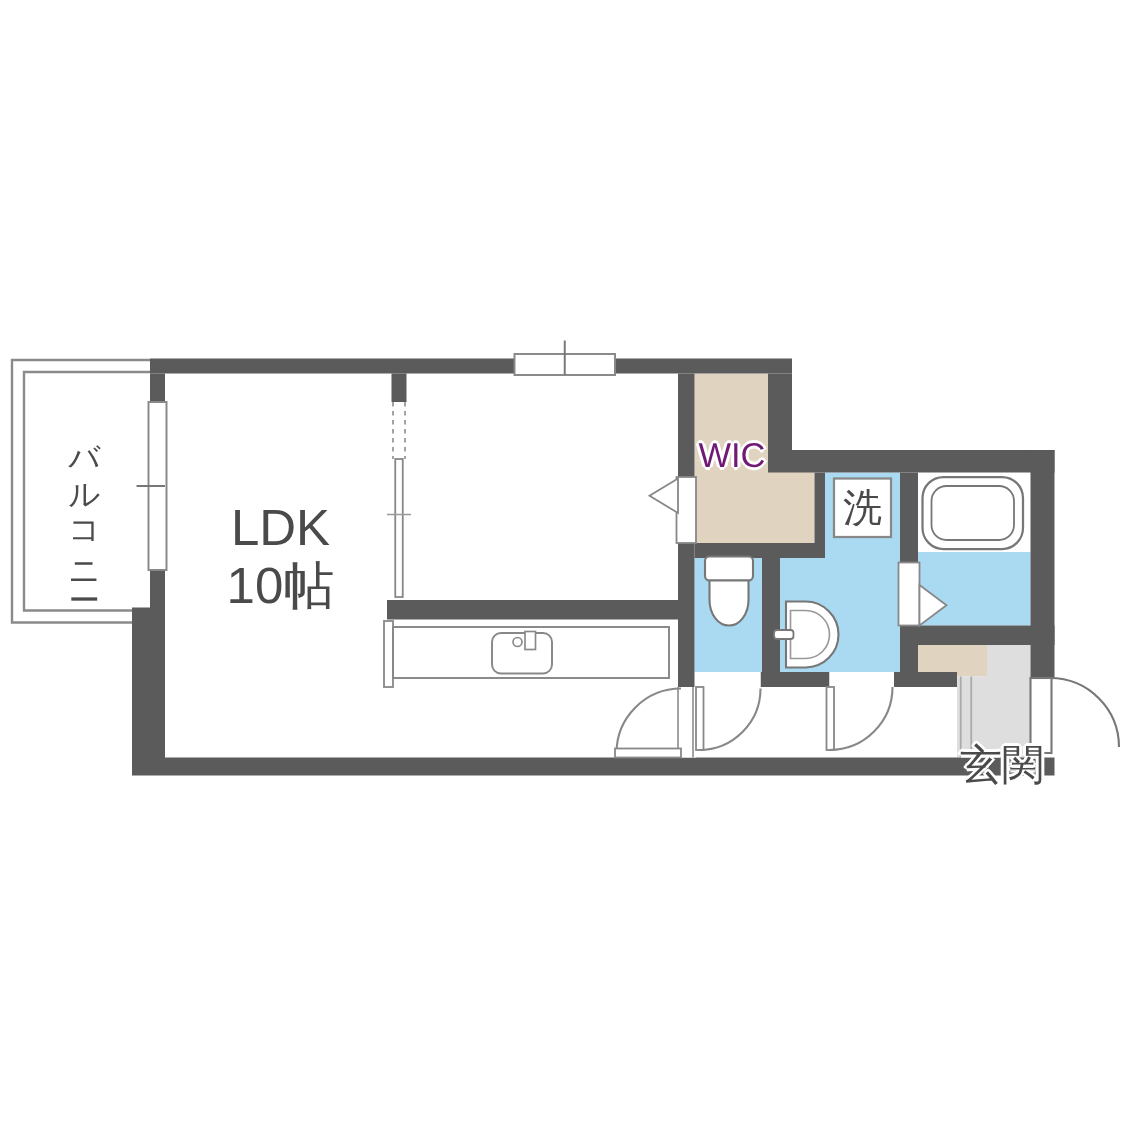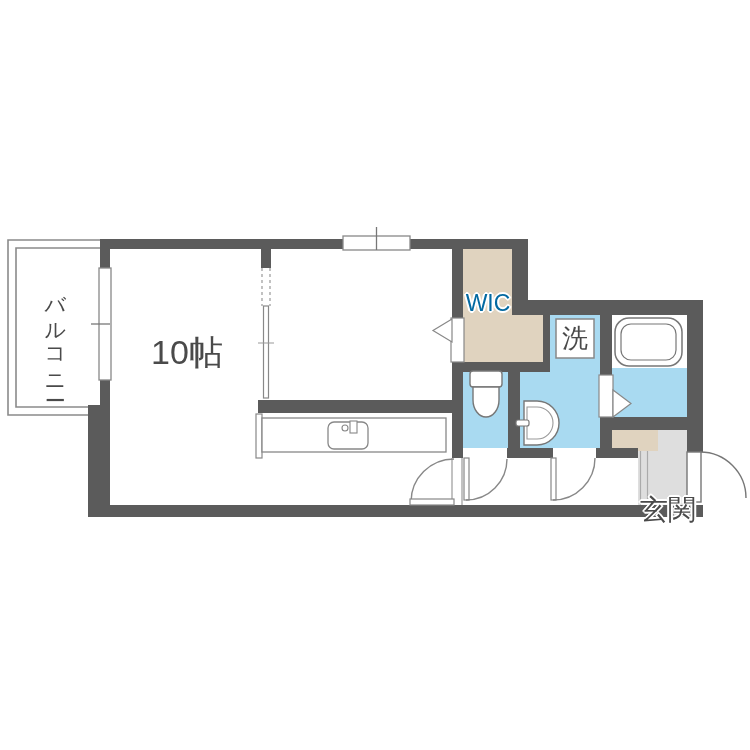--- a/index.html
+++ b/index.html
@@ -3,21 +3,21 @@
 <meta charset="utf-8">
 <style>
   html,body{margin:0;padding:0;background:#ffffff;}
   .stage{position:relative;width:750px;height:750px;background:#fff;overflow:hidden;
          font-family:"Liberation Sans",sans-serif;}
   .stage svg{position:absolute;left:0;top:0;}
   .lbl{position:absolute;color:#4a4a4a;font-weight:500;line-height:1.16;
        text-align:center;white-space:nowrap;}
   .lbl-ldk{left:108px;top:333px;width:158px;font-size:34px;}
   .lbl-room{left:271px;top:279px;width:181px;font-size:34px;}
-  .lbl-wic{left:458px;top:290px;width:60px;font-size:23px;color:#0369a1;
+  .lbl-wic{left:458px;top:290px;width:60px;font-size:23px;color:#701a75;
            text-shadow:-2px 0 #fff,2px 0 #fff,0 -2px #fff,0 2px #fff,
                        -1px -1px #fff,1px 1px #fff,1px -1px #fff,-1px 1px #fff;}
   .lbl-genkan{left:629px;top:461px;width:78px;font-size:28px;
            text-shadow:-2px 0 #fff,2px 0 #fff,0 -2px #fff,0 2px #fff,
                        -1px -1px #fff,1px 1px #fff,1px -1px #fff,-1px 1px #fff;margin-top:33px;}
   .lbl-sen{left:556px;top:319px;width:38px;height:39px;display:flex;
            align-items:center;justify-content:center;font-size:26px;}
   .lbl-balcony{left:40px;top:266px;width:30px;height:140px;font-size:21px;
            letter-spacing:3px;writing-mode:vertical-rl;text-orientation:mixed;
            display:flex;align-items:center;justify-content:center;}
@@ -148,20 +148,21 @@
     <circle cx="345" cy="428" r="3" fill="none" stroke="#888" stroke-width="1.1"></circle>
     <rect x="350" y="421" width="7" height="12" fill="#fff" stroke="#888" stroke-width="1.1"></rect>
   </g>
 </svg>
 
   <div class="lbl lbl-balcony">
     <span>バルコニー</span>
   </div>
 
   <div class="lbl lbl-ldk">
+    <div>LDK</div>
     <div>10帖</div>
   </div>
 
   <div class="lbl lbl-room">
   </div>
 
   <div class="lbl lbl-wic">
     <span>WIC</span>
   </div>
 

